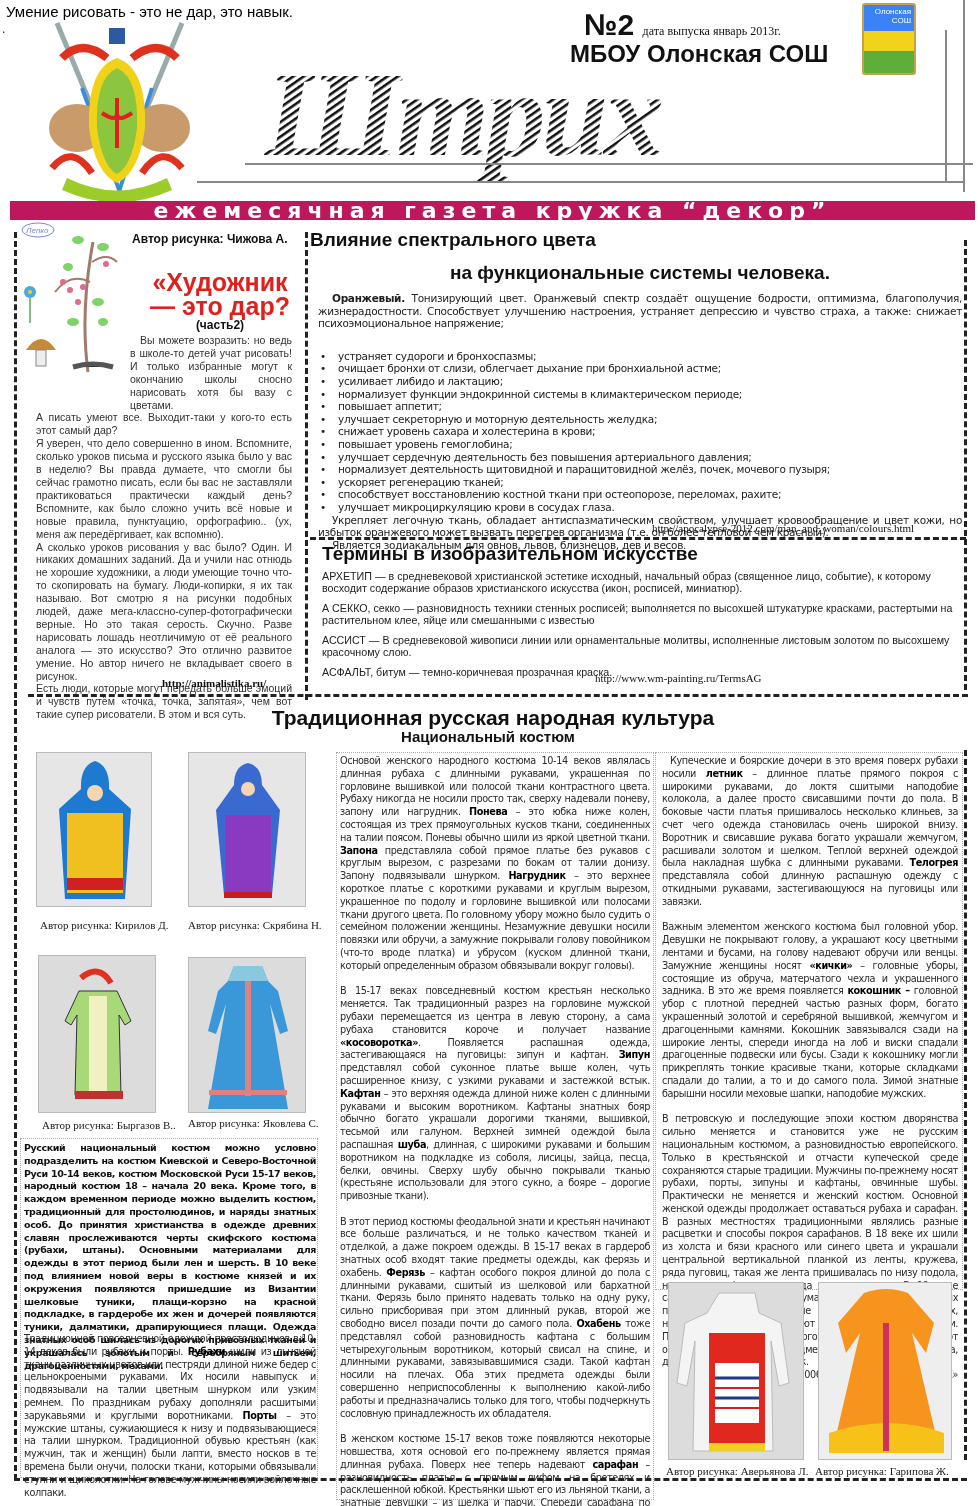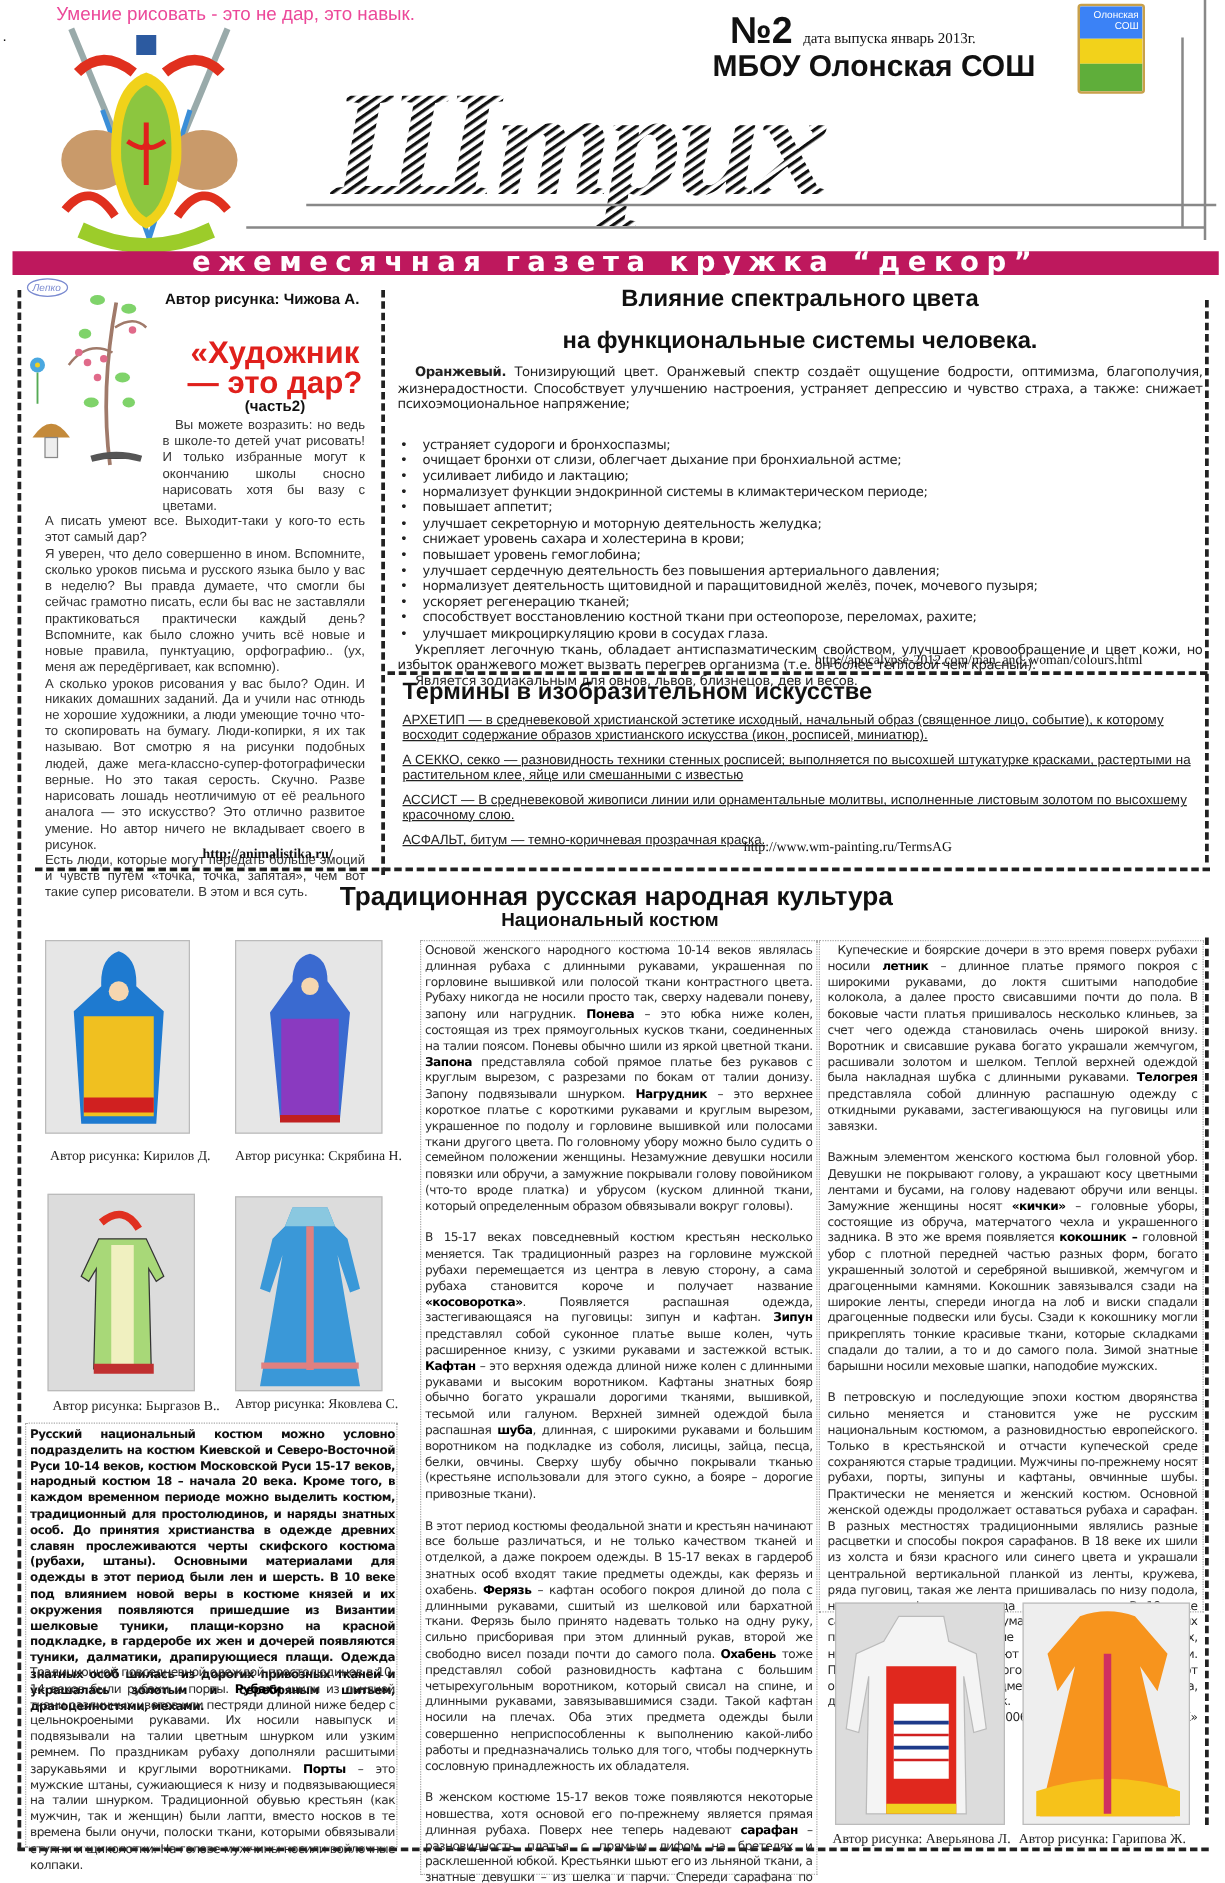--- a/index.html
+++ b/index.html
@@ -1,21 +1,21 @@
 <!DOCTYPE html>
 <html><head>
 <meta charset="utf-8">
 <style>
   * { box-sizing: border-box; margin: 0; padding: 0; }
   html, body { width: 980px; height: 1506px; background: #fff; overflow: hidden; }
   body { position: relative; font-family: "Liberation Sans", sans-serif; color: #111; }
   .abs { position: absolute; }
 
   
-  .motto { left: 6px; top: 3px; font-size: 15px; color: #ec4899; margin-left: 39px; }
+  .motto { left: 6px; top: 3px; font-size: 15px; color: #000000; }
   .dot { left: 2px; top: 22px; font-size: 12px; }
   .emblem { left: 22px; top: 18px; width: 190px; height: 185px; }
   .masthead-title { left: 255px; top: 65px; width: 680px; height: 135px; }
   .issue { left: 584px; top: 8px; }
   .issue-num { font-size: 30px; font-weight: bold; font-family: "Liberation Sans", sans-serif; }
   .issue-date { font-size: 12px; font-family: "Liberation Serif", serif; margin-left: 4px; }
   .school { left: 570px; top: 40px; font-size: 24px; font-weight: bold; }
   .school-logo { left: 862px; top: 3px; width: 54px; height: 72px; border: 2px solid #c8a04a; border-radius: 3px; overflow: hidden; background: #fff; }
   .school-logo .top { height: 26px; background: #3b82f6; color: #fff; font-size: 8px; text-align: right; padding: 2px 3px; line-height: 9px; }
   .school-logo .mid { height: 20px; background: #f2d21b; }
@@ -35,32 +35,32 @@
   .art1-img { left: 18px; top: 222px; width: 100px; height: 155px; }
   .art1-author { left: 132px; top: 232px; font-size: 12px; font-weight: bold; }
   .art1-title { left: 140px; top: 270px; width: 160px; text-align: center; color: #e0201c; font-size: 25px; font-weight: bold; line-height: 24px; }
   .art1-part { left: 140px; top: 318px; width: 160px; text-align: center; font-size: 12px; font-weight: bold; }
   .art1-body { left: 36px; top: 334px; width: 256px; font-size: 10.5px; line-height: 12.9px; color: #333; text-align: justify; }
   .art1-lead { display: block; padding-left: 94px; text-indent: 10px; }
   .art1-body p { margin: 0; }
   .art1-src { left: 162px; top: 677px; font-size: 11px; font-weight: bold; font-family: "Liberation Serif", serif; }
 
   
-  .spec-t1 { left: 310px; top: 229px; width: 660px; text-align: center; font-size: 19px; font-weight: bold; }
+  .spec-t1 { left: 310px; top: 229px; width: 660px; text-align: left; font-size: 19px; font-weight: bold; }
   .spec-t2 { left: 310px; top: 262px; width: 660px; text-align: center; font-size: 19px; font-weight: bold; }
   .spec-body { left: 318px; top: 292px; width: 644px; font-size: 10.5px; line-height: 12.6px; color: #222; font-family: "DejaVu Sans", sans-serif; letter-spacing: -0.3px; }
   .spec-body p { text-align: justify; text-indent: 14px; }
   .spec-body ul { list-style: none; margin-top: 20px; }
   .spec-body li::before { content: "•"; display: inline-block; width: 18px; padding-left: 2px; }
   .spec-src { left: 652px; top: 522px; font-size: 11px; font-family: "Liberation Serif", serif; }
 
   
   .terms-title { left: 322px; top: 543px; font-size: 19px; font-weight: bold; color: #111; }
   .terms-body { left: 322px; top: 571px; width: 640px; font-size: 10.7px; line-height: 11.5px; color: #222; }
-  .terms-body p { margin-bottom: 9px; text-decoration: underline; }
+  .terms-body p { margin-bottom: 9px; }
   .terms-src { left: 595px; top: 672px; font-size: 11px; font-family: "Liberation Serif", serif; }
 
   
   .cost-title { left: 0; top: 706px; width: 980px; text-align: center; font-size: 21px; font-weight: bold; padding-left: 6px; }
   .cost-sub { left: 0; top: 728px; width: 960px; text-align: center; font-size: 15px; font-weight: bold; padding-left: 16px; }
   .pic { border: 1px solid #bbb; background: #dcdcdc; overflow: hidden; }
   .cap { font-size: 11px; font-family: "Liberation Serif", serif; color: #222; white-space: nowrap; }
   .col { font-size: 9.7px; line-height: 12.8px; color: #2a2a2a; text-align: justify; font-family: "DejaVu Sans", sans-serif; letter-spacing: -0.4px; }
   .col p { margin-bottom: 12.8px; }
   .col b { color: #000; }

